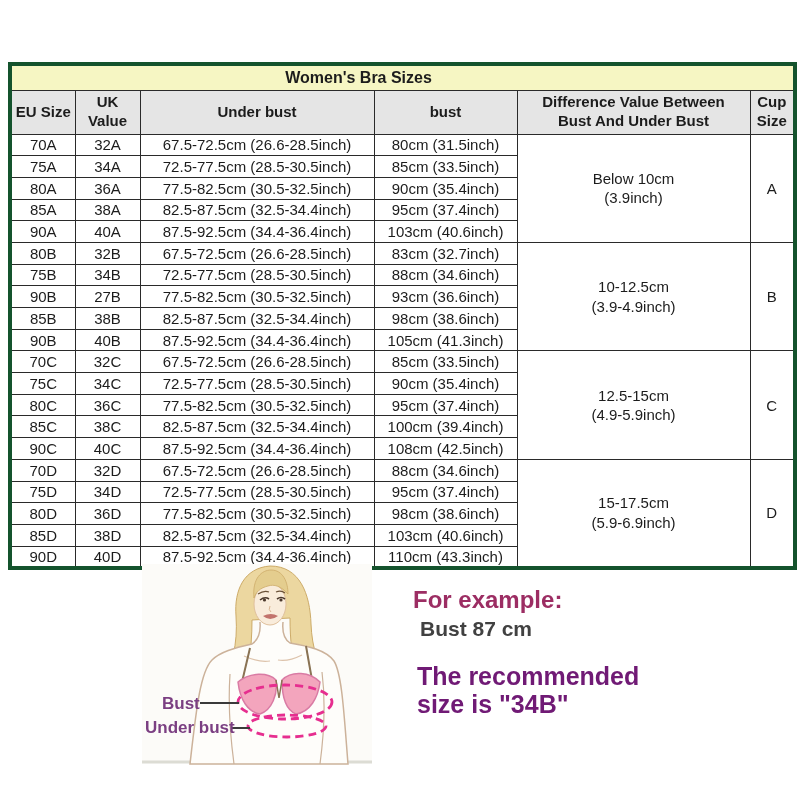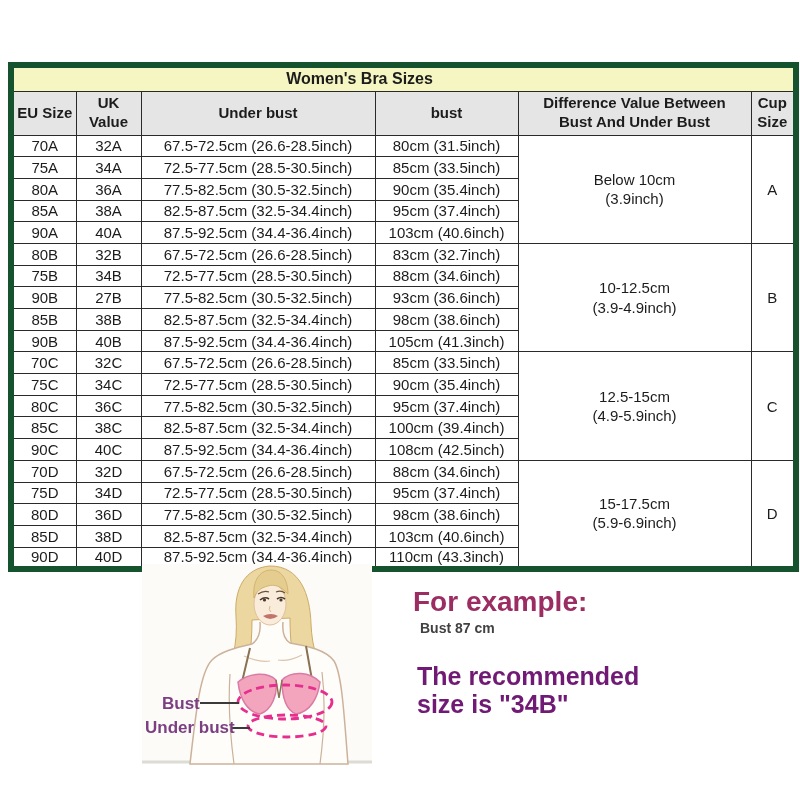--- a/index.html
+++ b/index.html
@@ -3,21 +3,21 @@
 <meta charset="utf-8">
 <style>
   * { margin:0; padding:0; box-sizing:border-box; }
   html,body { width:800px; height:800px; background:#ffffff;
               font-family:"Liberation Sans", sans-serif; }
   body { position:relative; overflow:hidden; color:#1c1c1c; }
 
   table.size-chart {
     position:absolute; left:8px; top:62px; width:785px;
     border-collapse:collapse; table-layout:fixed;
-    border:6px solid #14532d;
+    border:4px solid #14532d;
   }
   .size-chart td, .size-chart th {
     border:1px solid #2a2a2a; text-align:center; vertical-align:middle;
     padding:0 2px; overflow:hidden;
   }
   .title-cell {
     background:#f6f6c3; font-weight:bold; font-size:16px; height:26px;
     padding-right:90px !important;
   }
   .header-row th {
@@ -25,25 +25,25 @@
     line-height:1.25; white-space:pre-line;
   }
   .data-row td { font-size:15px; height:21.7px; white-space:nowrap; }
   .diff-cell { white-space:pre-line !important; font-size:15px; line-height:1.3; }
   .cup-cell  { font-size:15px; }
 
   .figure-wrap { position:absolute; left:140px; top:562px; width:240px; height:206px; }
 
   .example-heading {
     position:absolute; left:413px; top:586px;
-    font-size:28px; font-weight:bold; color:#9c2d63;
+    font-size:24px; font-weight:bold; color:#9c2d63;
   }
   .example-details {
     position:absolute; left:420px; top:618px;
-    font-size:14px; font-weight:bold; color:#414141; line-height:21px;
+    font-size:21px; font-weight:bold; color:#414141; line-height:21px;
   }
   .example-result {
     position:absolute; left:417px; top:662px;
     font-size:25px; font-weight:bold; color:#701a75; line-height:28px;
   }
 </style>
 </head>
 <body>
 
 <table class="size-chart">

